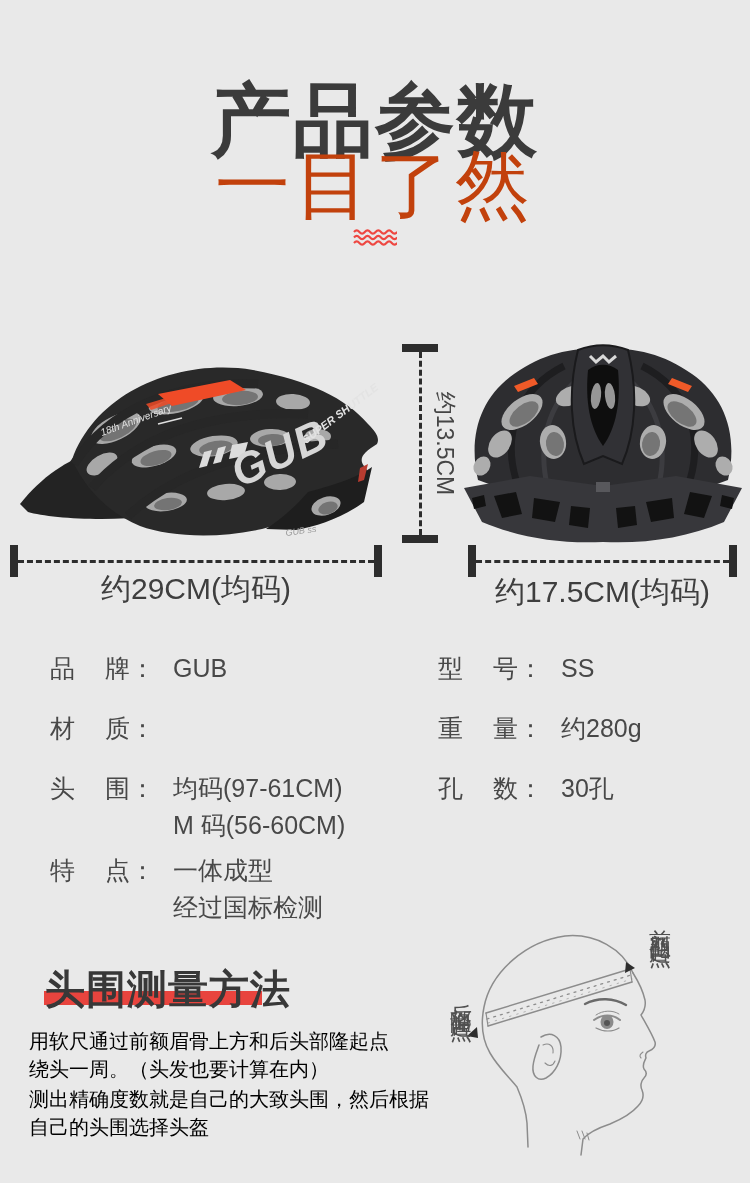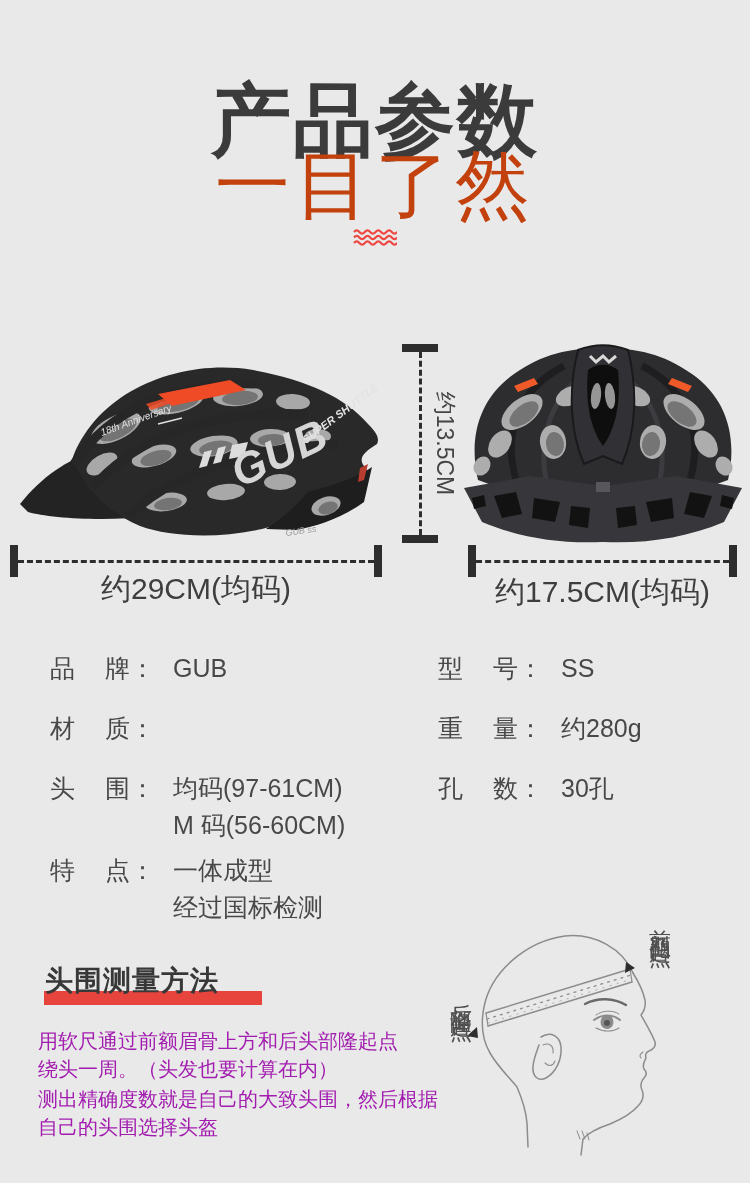--- a/index.html
+++ b/index.html
@@ -56,26 +56,26 @@
   .spec-row .val { margin-left:18px; white-space:nowrap; }
   .col-l { left:50px; }
   .col-r { left:438px; }
   .row-y1 { top:650px; } .row-y2 { top:710px; } .row-y3 { top:770px; } .row-y4 { top:852px; }
   
   .measure-underline {
     position:absolute; left:44px; top:991px; width:218px; height:14px;
     background:#e8443e; z-index:1;
   }
   .measure-title {
-    position:absolute; left:45px; top:962px; font-size:28px; font-weight:700;
+    position:absolute; left:45px; top:962px; font-size:40px; font-weight:700;
     color:#383838; z-index:2; letter-spacing:1px;
   }
   .measure-p {
-    position:absolute; left:38px; width:420px;
-    font-size:20px; line-height:28px; color:#a21caf; z-index:2;
+    position:absolute; left:29px; width:420px;
+    font-size:20px; line-height:28px; color:#000000; z-index:2;
   }
   .measure-p1 { top:1027px; }
   .measure-p2 { top:1085px; }
   
   .head-figure { position:absolute; left:455px; top:905px; }
   .v-label {
     position:absolute; writing-mode:vertical-rl; text-orientation:upright;
     font-size:22px; color:#4f4f4f; letter-spacing:4px; z-index:2;
   }
   .v-label-front { left:645px; top:912px; }

